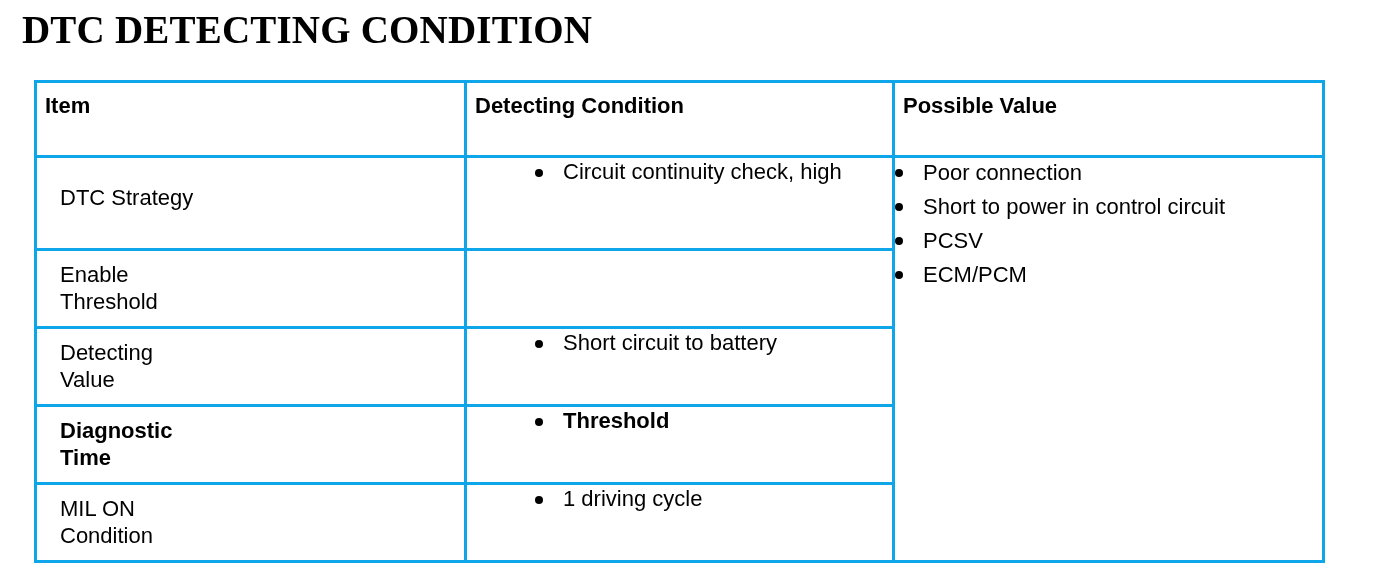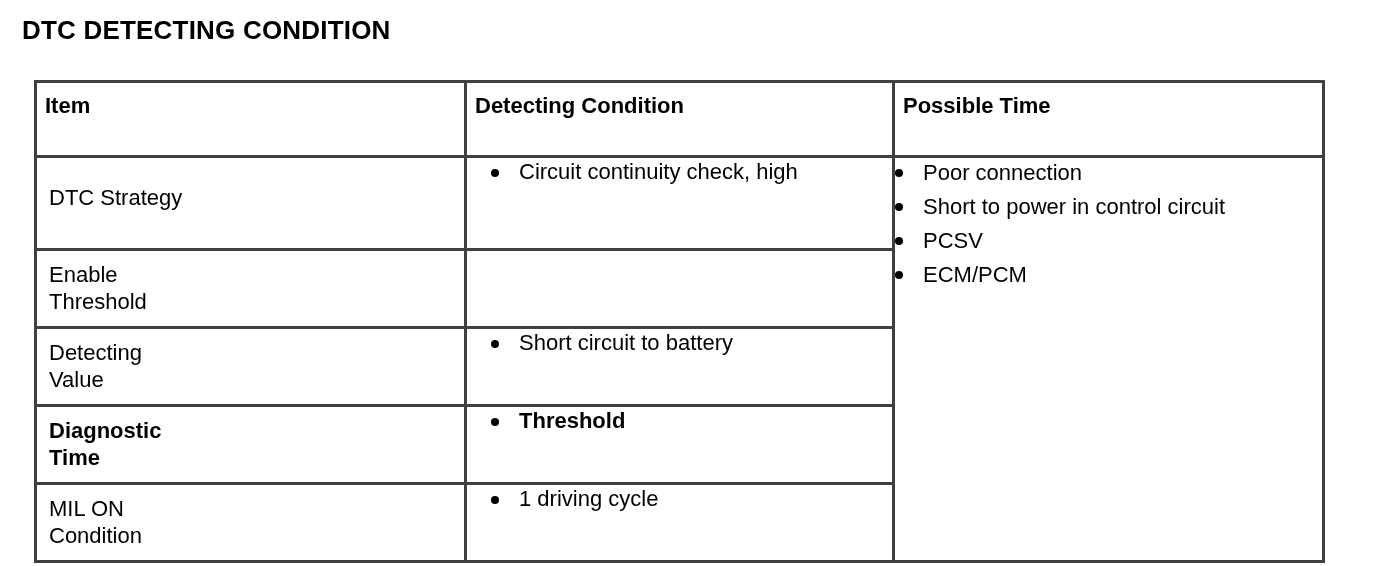--- a/index.html
+++ b/index.html
@@ -14,44 +14,45 @@
     color: #000000;
     position: relative;
     overflow: hidden;
   }
 
   
   .page-title {
     position: absolute;
     left: 22px;
     top: 10px;
-    font-size: 26px;
+    font-size: 39px;
     font-weight: bold;
     letter-spacing: 0.2px;
     line-height: 40px;
     white-space: nowrap;
+    font-family: Liberation Serif, serif;
   }
 
   
   .dtc-table-wrap {
     position: absolute;
     left: 34px;
     top: 80px;
     width: 1288px;
     height: 465px;
   }
   table.dtc-table {
     border-collapse: collapse;
     table-layout: fixed;
     width: 1288px;
     height: 465px;
   }
   table.dtc-table th,
   table.dtc-table td {
-    border: 3px solid #404040;
+    border: 3px solid #0ea5e9;
     padding: 0;
     vertical-align: top;
     background: #ffffff;
   }
   .col-item       { width: 430px; }
   .col-condition  { width: 428px; }
   .col-cause      { width: 430px; }
 
   th.hdr {
     height: 72px;
@@ -66,42 +67,42 @@
     line-height: 26px;
   }
 
   td.item-cell {
     font-size: 22px;
     font-weight: normal;
     line-height: 27px;
   }
   td.item-cell .item-text {
     display: block;
-    padding: 10px 0 0 12px;
+    padding: 10px 0 0 23px;
     white-space: pre-line;
   }
   tr.row-strategy td.item-cell .item-text { padding-top: 26px; }
 
   td.cond-cell {
     font-size: 22px;
     line-height: 28px;
     vertical-align: middle;
   }
   td.cause-cell {
     font-size: 22px;
     line-height: 29px;
     vertical-align: middle;
   }
 
   ul.blist {
     list-style: none;
     margin: 0;
     padding: 0;
   }
-  ul.cond-list { padding-left: 24px; }
+  ul.cond-list { padding-left: 68px; }
   ul.cause-list { }
 
   ul.blist li {
     position: relative;
     margin: 0;
     padding: 0 0 0 28px;
   }
   ul.blist li::before {
     content: "";
     position: absolute;
@@ -136,21 +137,21 @@
     </colgroup>
     <thead>
       <tr>
         <th class="hdr">
           <span class="hdr-text">Item</span>
         </th>
         <th class="hdr">
           <span class="hdr-text">Detecting Condition</span>
         </th>
         <th class="hdr">
-          <span class="hdr-text">Possible Time</span>
+          <span class="hdr-text">Possible Value</span>
         </th>
       </tr>
     </thead>
     <tbody>
       <tr class="row-strategy">
         <td class="item-cell">
           <span class="item-text">DTC Strategy</span>
         </td>
         <td class="cond-cell">
           <ul class="blist cond-list">

